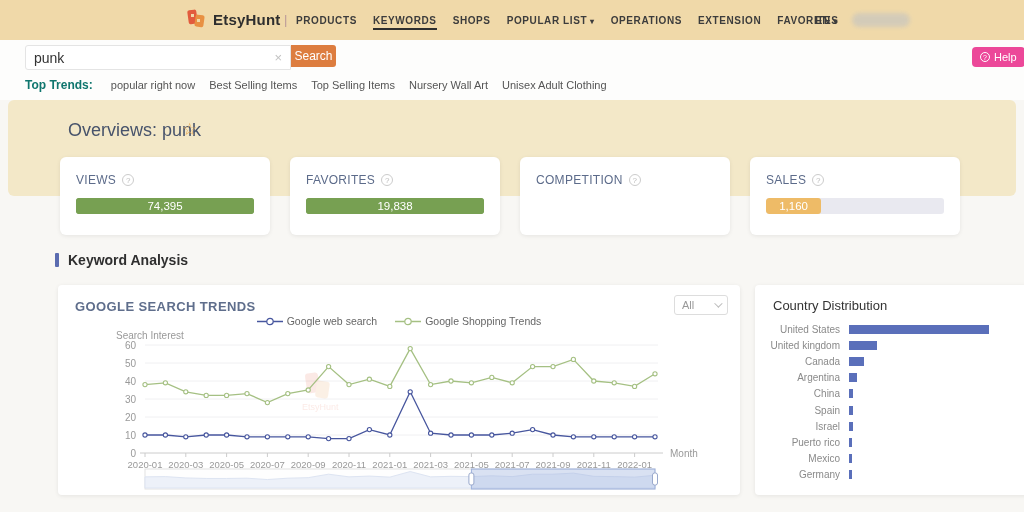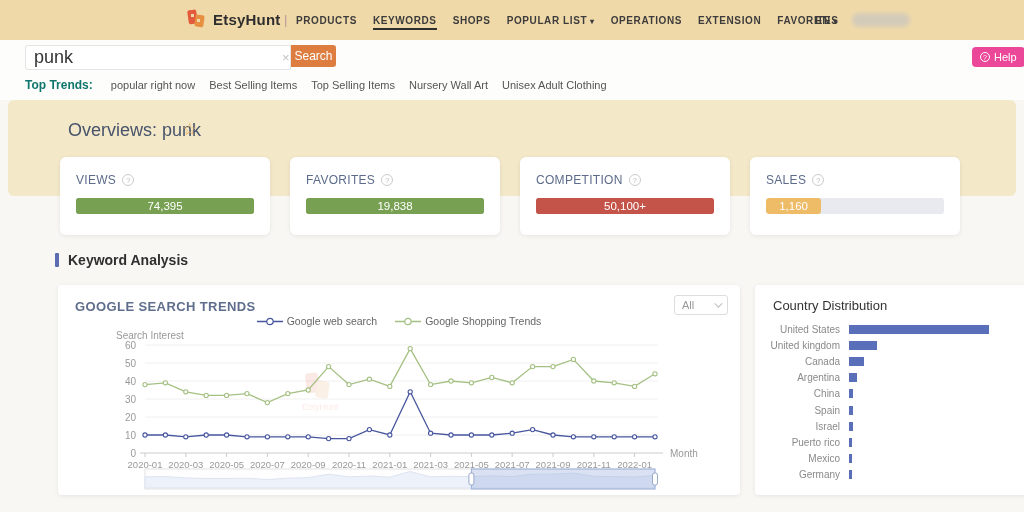--- a/index.html
+++ b/index.html
@@ -17,21 +17,21 @@
   .nav-item.active { border-bottom:2px solid #2e2e2e; padding-bottom:2px; }
   .nav-caret { font-size:8px; color:#3c3c3c; }
   .new-feature-btn { position:absolute; left:699px; top:10px; background:#e0645e; color:#fff; font-size:9.5px; font-weight:bold; letter-spacing:1px; padding:5px 13px; border-radius:4px; cursor:pointer; }
   .lang { position:absolute; left:815px; top:14px; font-size:11px; font-weight:bold; color:#3c3c3c; cursor:pointer; }
   .lang .nav-caret { font-size:8px; }
   .user-blur { position:absolute; left:852px; top:13px; width:58px; height:14px; border-radius:7px; background:#cfc9bb; filter:blur(2px); opacity:.85; }
 
   
   .search-row { position:absolute; left:0; top:40px; width:1024px; height:60px; background:#fdfdfc; }
   .search-input-wrap { position:absolute; left:25px; top:5px; width:266px; height:25px; border:1px solid #e4e4e4; border-radius:3px 0 0 3px; background:#fff; display:flex; align-items:center; }
-  .search-input { flex:1; border:none; outline:none; font-size:18px; color:#333; padding:0 8px; font-family:"Liberation Sans", sans-serif; background:transparent; }
+  .search-input { flex:1; border:none; outline:none; font-size:14px; color:#333; padding:0 8px; font-family:"Liberation Sans", sans-serif; background:transparent; }
   .clear-icon { color:#c2c2c2; font-size:13px; padding:0 8px; cursor:pointer; }
   .search-btn { position:absolute; left:291px; top:5px; width:45px; height:22px; background:#dd7d3f; color:#fff; font-size:12px; border:none; border-radius:0 3px 3px 0; cursor:pointer; font-family:"Liberation Sans", sans-serif; }
   .top-trends { position:absolute; left:25px; top:38px; display:flex; align-items:center; gap:14px; }
   .top-trends-label { font-size:12px; color:#0f766e; font-weight:bold; margin-right:4px; }
   .trend-link { font-size:11px; color:#555; cursor:pointer; white-space:nowrap; }
   .help-btn { position:absolute; left:972px; top:7px; height:20px; background:#ec4899; color:#fff; font-size:11px; border-radius:4px; display:flex; align-items:center; gap:4px; padding:0 8px; cursor:pointer; }
   .help-circ { width:10px; height:10px; border:1px solid #fff; border-radius:50%; font-size:7px; line-height:9px; text-align:center; color:#fff; }
 
   
   .overview-panel { position:absolute; left:8px; top:100px; width:1008px; height:96px; background:#f3e8c8; border-radius:6px; }
@@ -135,23 +135,20 @@
           <span class="q-icon">?</span>
         </div>
         <div class="metric-bar-track" style="background:#77a052;">
           <div class="metric-bar-fill" style="width:100%;background:#77a052;">19,838</div>
         </div>
       </div>
       <div class="metric-card" style="left:520px;">
         <div class="metric-label-row">
           <span class="metric-label">COMPETITION</span>
           <span class="q-icon">?</span>
-        </div>
-        <div class="metric-bar-track" style="background:#c4544a;">
-          <div class="metric-bar-fill" style="width:100%;background:#c4544a;">50,100+</div>
         </div>
       </div>
       <div class="metric-card" style="left:750px;">
         <div class="metric-label-row">
           <span class="metric-label">SALES</span>
           <span class="q-icon">?</span>
         </div>
         <div class="metric-bar-track" style="background:#e9e9f0;">
           <div class="metric-bar-fill" style="width:31%;background:#eebb67;">1,160</div>
         </div>

